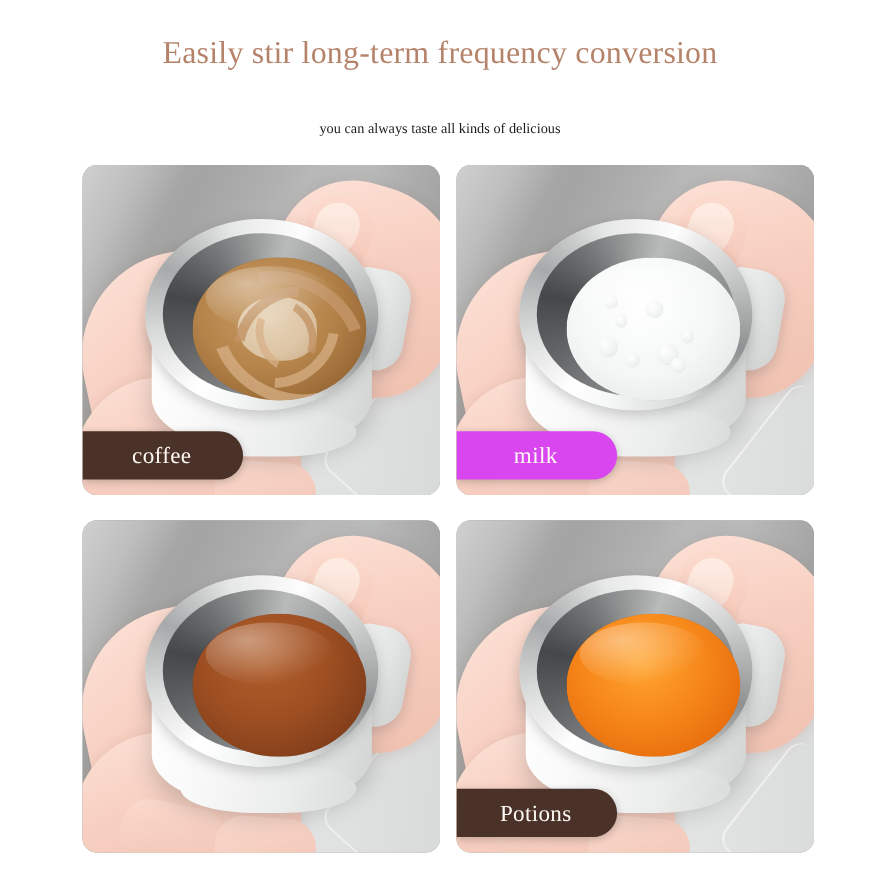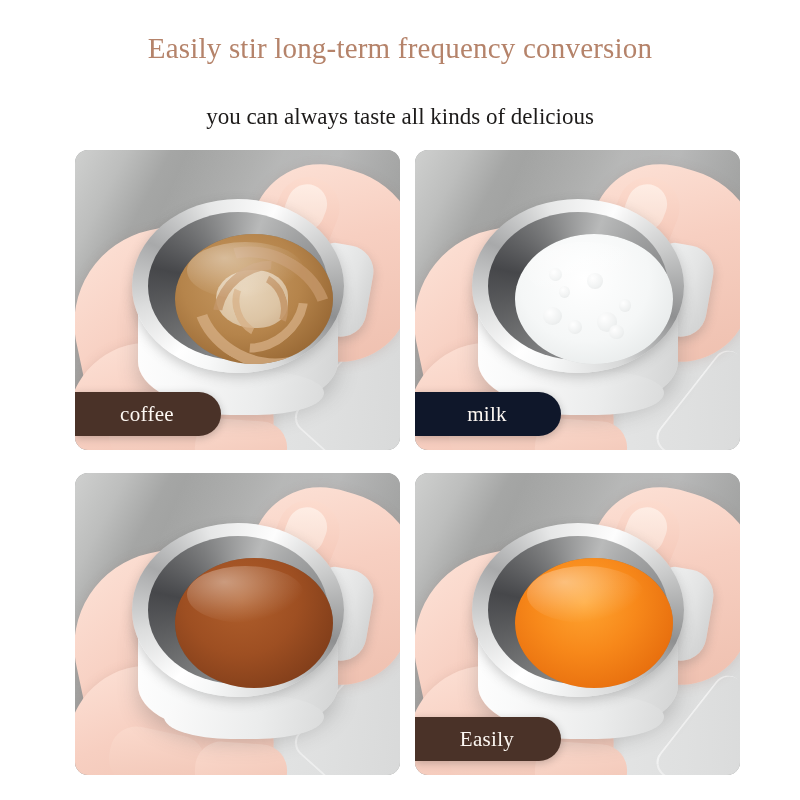--- a/index.html
+++ b/index.html
@@ -35,21 +35,21 @@
     letter-spacing: .2px;
     color: #b5836a;
     white-space: nowrap;
   }
   .subhead {
     position: absolute;
     top: 104px;
     left: 0;
     width: 800px;
     text-align: center;
-    font-size: 23px;
+    font-size: 13px;
     line-height: 26px;
     color: #1d1b1a;
     white-space: nowrap;
   }
 
   
   .grid {
     position: absolute;
     left: 75px;
     top: 150px;
@@ -406,21 +406,21 @@
                   <i style="left:46%;top:30%;width:10%;height:12%"></i>
                   <i style="left:60%;top:70%;width:9%;height:11%"></i>
                   <i style="left:22%;top:26%;width:8%;height:10%"></i>
                 </div>
                 <div class="liquid-gloss"></div>
               </div>
             </div>
           </div>
         </div>
       </div>
-      <div class="badge" style="background: #0f172a; color: rgb(253, 248, 243);">milk</div>
+      <div class="badge" style="background: #d946ef; color: rgb(253, 248, 243);">milk</div>
     </div>
 
     <div class="tile">
       <div class="scene">
         <div class="counter"></div>
         <div class="sheen"></div>
         <div class="mat">
             <span class="mat-line"></span>
           </div>
         <div class="hand hand-left"></div>
@@ -471,17 +471,17 @@
           <div class="rim-outer">
             <div class="rim-inner">
               <div class="liquid">
                 <div class="liquid-fill" style="background:radial-gradient(ellipse at 44% 34%, #ffa531 0%, #f7881a 42%, #e9710f 74%, #cf5c08 100%);"></div>
                 <div class="liquid-gloss"></div>
               </div>
             </div>
           </div>
         </div>
       </div>
-      <div class="badge" style="background: rgb(74, 50, 40); color: rgb(253, 248, 243);">Easily</div>
+      <div class="badge" style="background: rgb(74, 50, 40); color: rgb(253, 248, 243);">Potions</div>
     </div>
 
   </div>
 </div>
 
 </body></html>

